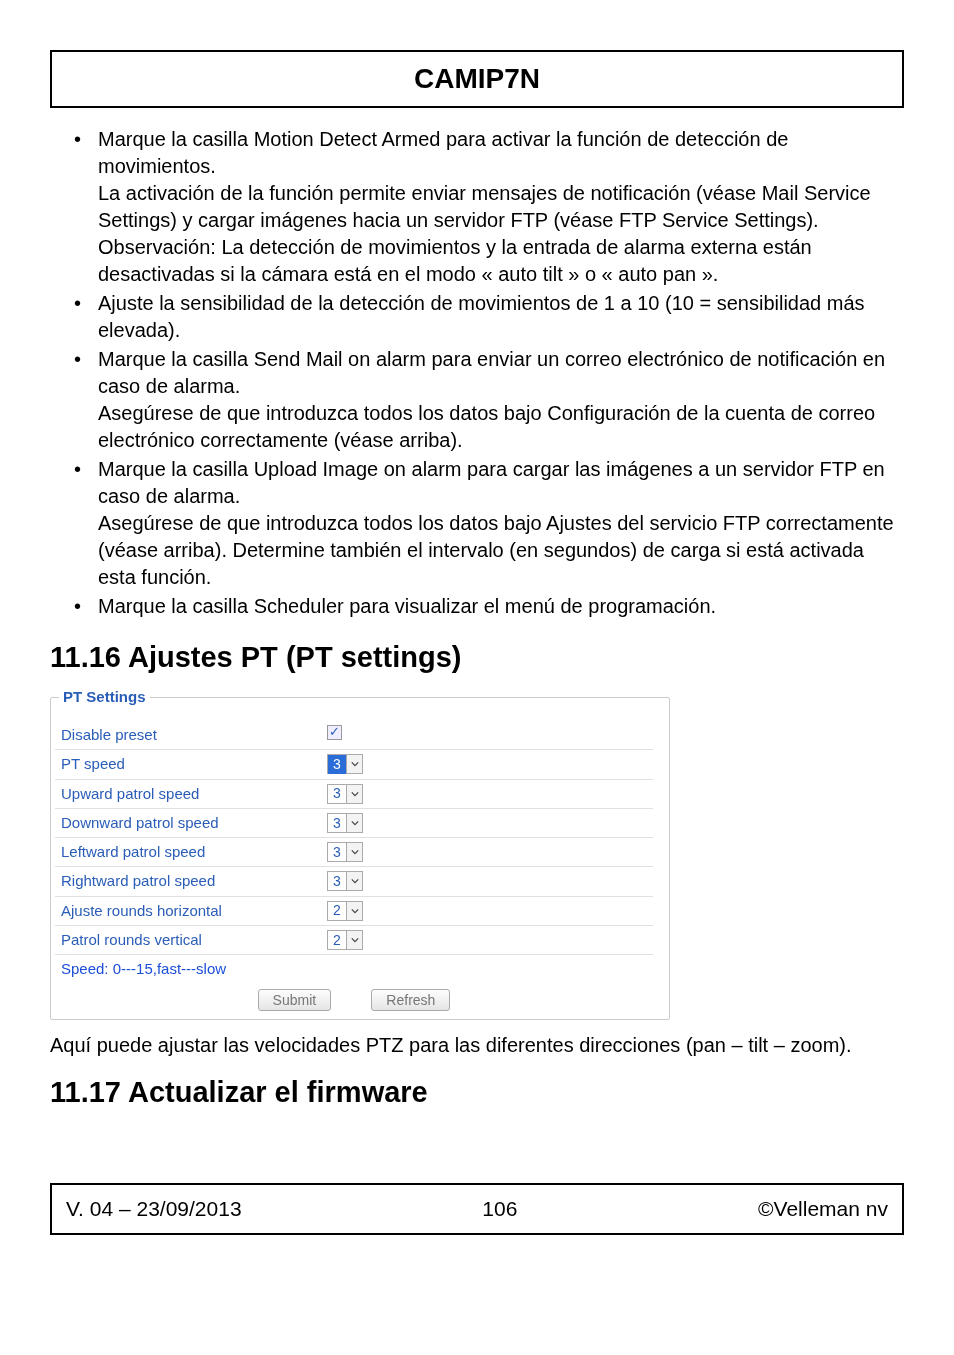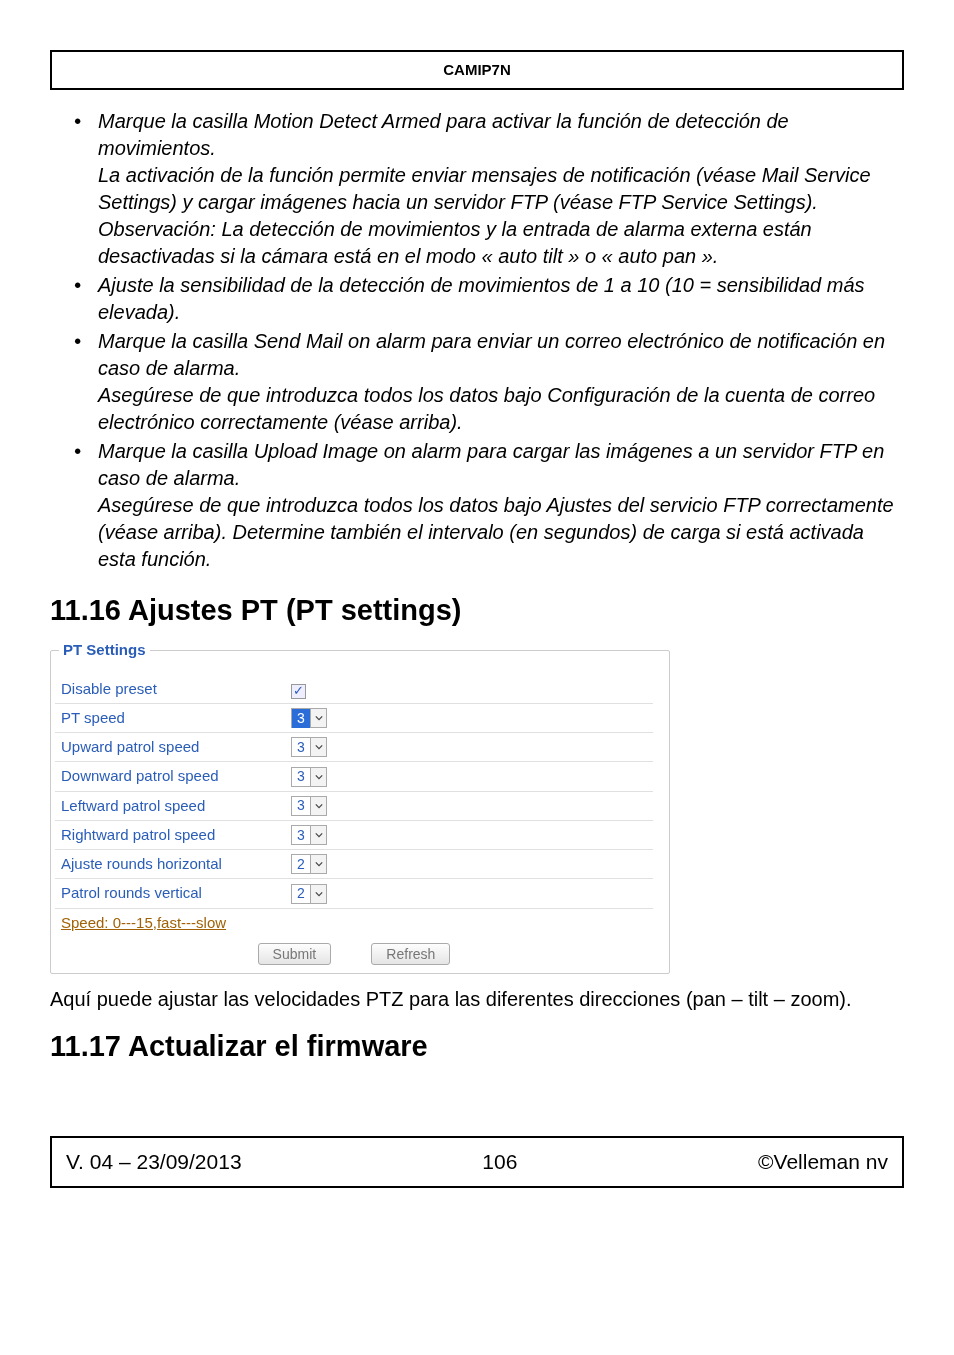--- a/index.html
+++ b/index.html
@@ -9,29 +9,28 @@
       color: #000;
       background: #fff;
       width: 954px;
       padding: 50px 50px 30px 50px;
       line-height: 1.35;
     }
     .header {
       border: 2px solid #000;
       text-align: center;
       font-weight: bold;
-      font-size: 15px;
+      font-size: 28px;
       padding: 8px 0;
       margin-bottom: 18px;
     }
     ul.bullets {
       list-style: none;
       padding-left: 48px;
       margin-bottom: 18px;
-      font-style: italic;
     }
     ul.bullets > li {
       position: relative;
       margin-bottom: 2px;
     }
     ul.bullets > li::before {
       content: "•";
       position: absolute;
       left: -24px;
       top: 0;
@@ -69,26 +68,27 @@
     }
     .pt-wrap legend {
       color: #2a5db8;
       font-weight: bold;
       font-size: 15px;
       padding: 0 4px;
       margin-left: 4px;
     }
     .pt-row {
       display: flex;
-      align-items: flex-end;
+      align-items: flex-start;
       border-bottom: 1px solid #e0e0e0;
       padding: 4px 6px;
       color: #2a5db8;
-    }
-    .pt-row.gray { color: #a16207; border-bottom: none; text-decoration: underline; }
+      gap: 36px;
+    }
+    .pt-row.gray { color: #1d4ed8; border-bottom: none; }
     .pt-label { width: 230px; }
     .pt-ctrl { display: flex; align-items: center; gap: 2px; }
     .chk {
       width: 15px; height: 15px; border: 1px solid #999;
       background: #eef; position: relative;
       display: inline-block;
     }
     .chk::after {
       content: "✓"; position: absolute; top: -3px; left: 1px;
       font-size: 13px; color: #2a5db8;
@@ -132,20 +132,21 @@
 
 <ul class="bullets">
   <li><span style="white-space:pre-line">Marque la casilla Motion Detect Armed para activar la función de detección de movimientos.
 La activación de la función permite enviar mensajes de notificación (véase Mail Service Settings) y cargar imágenes hacia un servidor FTP (véase FTP Service Settings).
 Observación: La detección de movimientos y la entrada de alarma externa están desactivadas si la cámara está en el modo « auto tilt » o « auto pan ».</span></li>
   <li><span style="white-space:pre-line">Ajuste la sensibilidad de la detección de movimientos de 1 a 10 (10 = sensibilidad más elevada).</span></li>
   <li><span style="white-space:pre-line">Marque la casilla Send Mail on alarm para enviar un correo electrónico de notificación en caso de alarma.
 Asegúrese de que introduzca todos los datos bajo Configuración de la cuenta de correo electrónico correctamente (véase arriba).</span></li>
   <li><span style="white-space:pre-line">Marque la casilla Upload Image on alarm para cargar las imágenes a un servidor FTP en caso de alarma.
 Asegúrese de que introduzca todos los datos bajo Ajustes del servicio FTP correctamente (véase arriba). Determine también el intervalo (en segundos) de carga si está activada esta función.</span></li>
+  <li><span style="white-space:pre-line">Marque la casilla Scheduler para visualizar el menú de programación.</span></li>
 </ul>
 
 <h2 class="section">11.16 Ajustes PT (PT settings)</h2>
 
 <div class="pt-wrap">
   <fieldset>
     <legend>PT Settings</legend>
 
     <div class="pt-row">
       <div class="pt-label">Disable preset</div>

